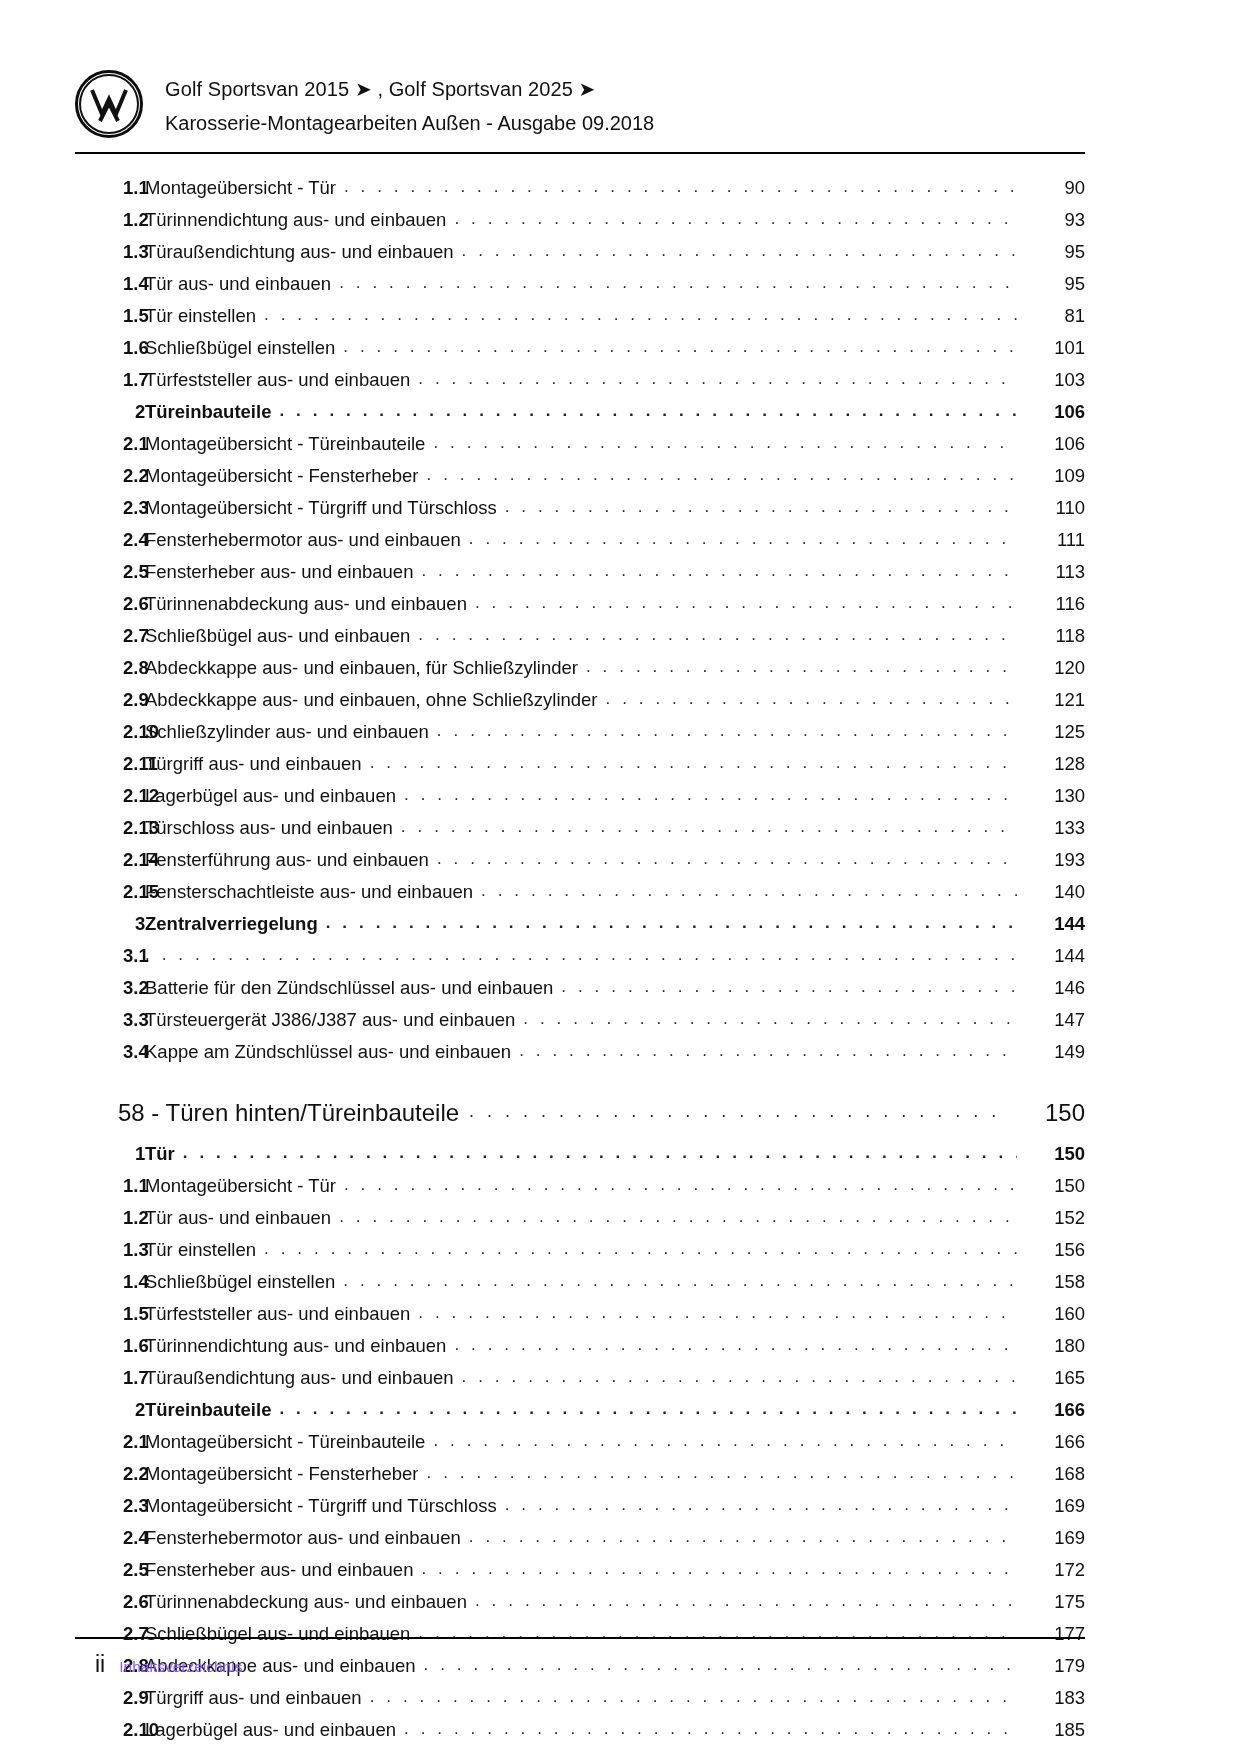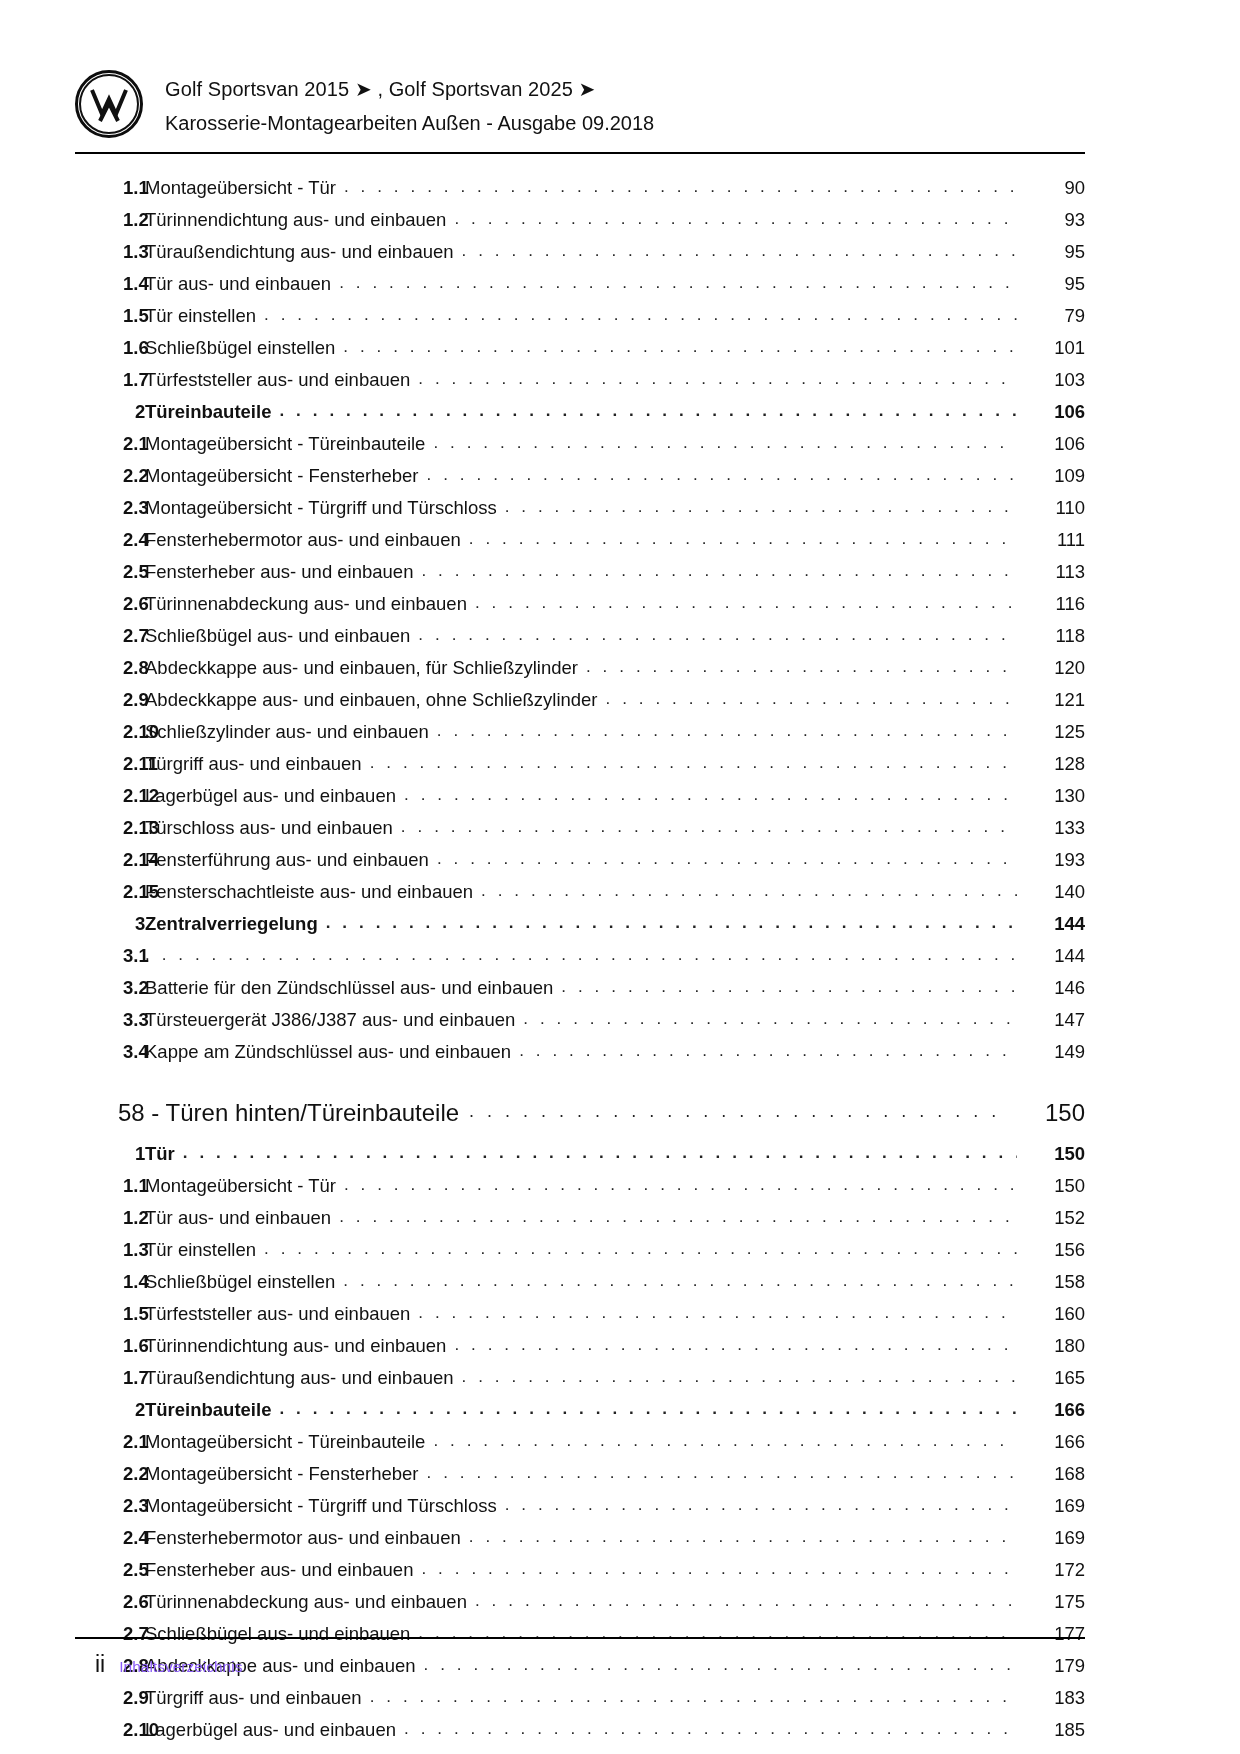--- a/index.html
+++ b/index.html
@@ -206,21 +206,21 @@
       <div class="row lvl2">
         <span class="num">1.4</span>
         <span class="label">Tür aus- und einbauen</span>
         <span class="dots">. . . . . . . . . . . . . . . . . . . . . . . . . . . . . . . . . . . . . . . . . . . . . . . . . . . . . . . . . . . . . . . . . . . . . . . . . . . . . . . . . . . . . . . . . . . . . . . . . . . . . . . . . . . . . . . . . . . . . . . . . . . . . . . . . . . . . . . . . . . . . . . . . . . . . . . . . . . . . . . . . . . . . . . . . . . . . . . . . . . . . . . . . . . . . . . . . . . . . . . . . . . . . . . . . . . . . . . . . . . </span>
         <span class="pg">95</span>
       </div>
       <div class="row lvl2">
         <span class="num">1.5</span>
         <span class="label">Tür einstellen</span>
         <span class="dots">. . . . . . . . . . . . . . . . . . . . . . . . . . . . . . . . . . . . . . . . . . . . . . . . . . . . . . . . . . . . . . . . . . . . . . . . . . . . . . . . . . . . . . . . . . . . . . . . . . . . . . . . . . . . . . . . . . . . . . . . . . . . . . . . . . . . . . . . . . . . . . . . . . . . . . . . . . . . . . . . . . . . . . . . . . . . . . . . . . . . . . . . . . . . . . . . . . . . . . . . . . . . . . . . . . . . . . . . . . . </span>
-        <span class="pg">79</span>
+        <span class="pg">81</span>
       </div>
       <div class="row lvl2">
         <span class="num">1.6</span>
         <span class="label">Schließbügel einstellen</span>
         <span class="dots">. . . . . . . . . . . . . . . . . . . . . . . . . . . . . . . . . . . . . . . . . . . . . . . . . . . . . . . . . . . . . . . . . . . . . . . . . . . . . . . . . . . . . . . . . . . . . . . . . . . . . . . . . . . . . . . . . . . . . . . . . . . . . . . . . . . . . . . . . . . . . . . . . . . . . . . . . . . . . . . . . . . . . . . . . . . . . . . . . . . . . . . . . . . . . . . . . . . . . . . . . . . . . . . . . . . . . . . . . . . </span>
         <span class="pg">101</span>
       </div>
       <div class="row lvl2">
         <span class="num">1.7</span>
         <span class="label">Türfeststeller aus- und einbauen</span>

